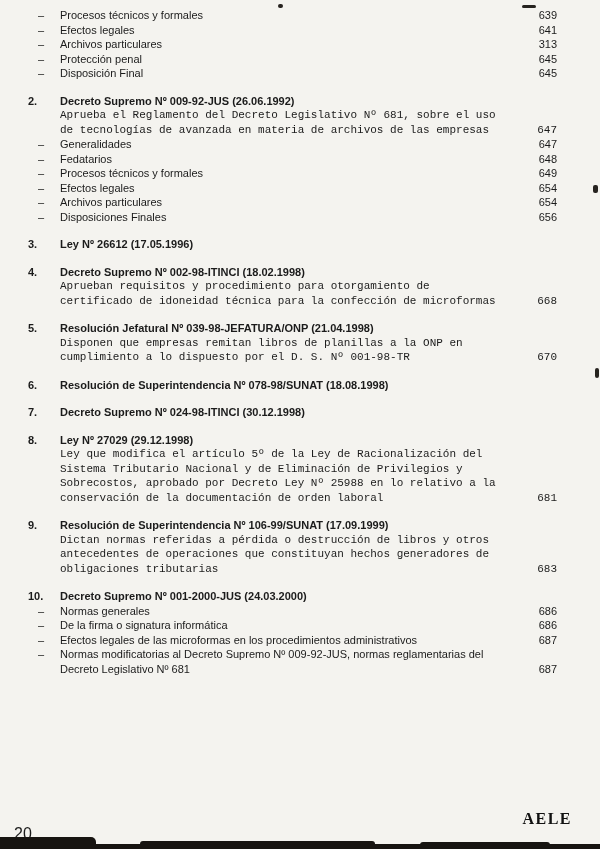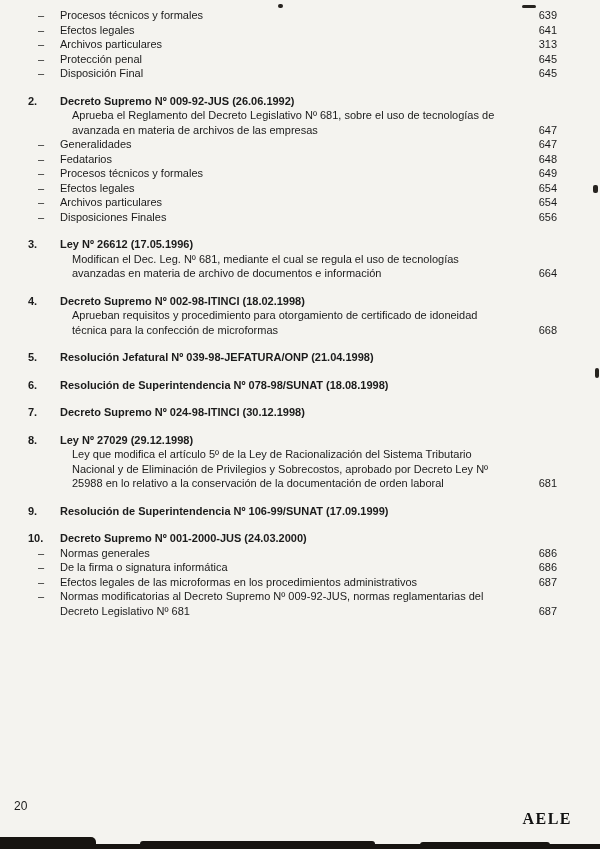--- a/index.html
+++ b/index.html
@@ -21,26 +21,26 @@
   .subitem { display:flex; padding-left:10px; }
   .subitem-dash { flex:0 0 22px; }
   .subitem-label { flex:1 1 auto; padding-right:1px; }
   .subitem-page { flex:0 0 auto; align-self:flex-end;margin-left:23px; }
 
   
   .entry { margin-top:13px; }
   .entry-header { display:flex; font-weight:bold; }
   .entry-num { flex:0 0 32px; }
   .entry-title { flex:1 1 auto; }
-  .entry-body { margin-left:44px; position:relative; }
+  .entry-body { margin-left:32px; position:relative;font-family:Liberation Mono, monospace; }
   .entry-desc { padding-right:52px; }
   .entry-page { position:absolute; right:0; bottom:0; }
 
   
-  .footer-page-num { position:absolute; left:14px; bottom:36px; font-size:12px; }
+  .footer-page-num { position:absolute; left:14px; bottom:8px; font-size:16px; }
   .footer-logo {
     position:absolute; right:28px; bottom:22px;
     font-family:"Liberation Serif","DejaVu Serif",serif;
     font-weight:bold; letter-spacing:1.5px; color:#111;
   }
   .footer-logo .initial { font-size:16px; }
   .footer-logo .rest { font-size:16px; }
 
   
   .scan-bottom { position:absolute; left:0; right:0; bottom:0; height:5px; background:#171411; }
@@ -131,40 +131,40 @@
             <span class="subitem-dash">–</span>
             <span class="subitem-label">Disposiciones Finales</span>
             <span class="subitem-page">656</span>
           </div>
         </div>
         <div class="entry">
           <div class="entry-header">
             <span class="entry-num">3.</span>
             <span class="entry-title">Ley Nº 26612 (17.05.1996)</span>
           </div>
-          <div class="entry-body">
-            <div class="entry-desc">Modifican el Dec. Leg. Nº 681, mediante el cual se regula el uso de tecnologías avanzadas en materia de archivo de documentos e información</div>
-            <span class="entry-page">664</span>
-          </div>
         </div>
         <div class="entry">
           <div class="entry-header">
             <span class="entry-num">4.</span>
             <span class="entry-title">Decreto Supremo Nº 002-98-ITINCI (18.02.1998)</span>
           </div>
           <div class="entry-body">
             <div class="entry-desc">Aprueban requisitos y procedimiento para otorgamiento de certificado de idoneidad técnica para la confección de microformas</div>
             <span class="entry-page">668</span>
           </div>
         </div>
         <div class="entry">
           <div class="entry-header">
             <span class="entry-num">5.</span>
             <span class="entry-title">Resolución Jefatural Nº 039-98-JEFATURA/ONP (21.04.1998)</span>
           </div>
+          <div class="entry-body">
+            <div class="entry-desc">Disponen que empresas remitan libros de planillas a la ONP en cumplimiento a lo dispuesto por el D. S. Nº 001-98-TR</div>
+            <span class="entry-page">670</span>
+          </div>
         </div>
         <div class="entry">
           <div class="entry-header">
             <span class="entry-num">6.</span>
             <span class="entry-title">Resolución de Superintendencia Nº 078-98/SUNAT (18.08.1998)</span>
           </div>
         </div>
         <div class="entry">
           <div class="entry-header">
             <span class="entry-num">7.</span>
@@ -178,20 +178,24 @@
           </div>
           <div class="entry-body">
             <div class="entry-desc">Ley que modifica el artículo 5º de la Ley de Racionalización del Sistema Tributario Nacional y de Eliminación de Privilegios y Sobrecostos, aprobado por Decreto Ley Nº 25988 en lo relativo a la conservación de la documentación de orden laboral</div>
             <span class="entry-page">681</span>
           </div>
         </div>
         <div class="entry">
           <div class="entry-header">
             <span class="entry-num">9.</span>
             <span class="entry-title">Resolución de Superintendencia Nº 106-99/SUNAT (17.09.1999)</span>
+          </div>
+          <div class="entry-body">
+            <div class="entry-desc">Dictan normas referidas a pérdida o destrucción de libros y otros antecedentes de operaciones que constituyan hechos generadores de obligaciones tributarias</div>
+            <span class="entry-page">683</span>
           </div>
         </div>
         <div class="entry">
           <div class="entry-header">
             <span class="entry-num">10.</span>
             <span class="entry-title">Decreto Supremo Nº 001-2000-JUS (24.03.2000)</span>
           </div>
           <div class="subitem">
             <span class="subitem-dash">–</span>
             <span class="subitem-label">Normas generales</span>

